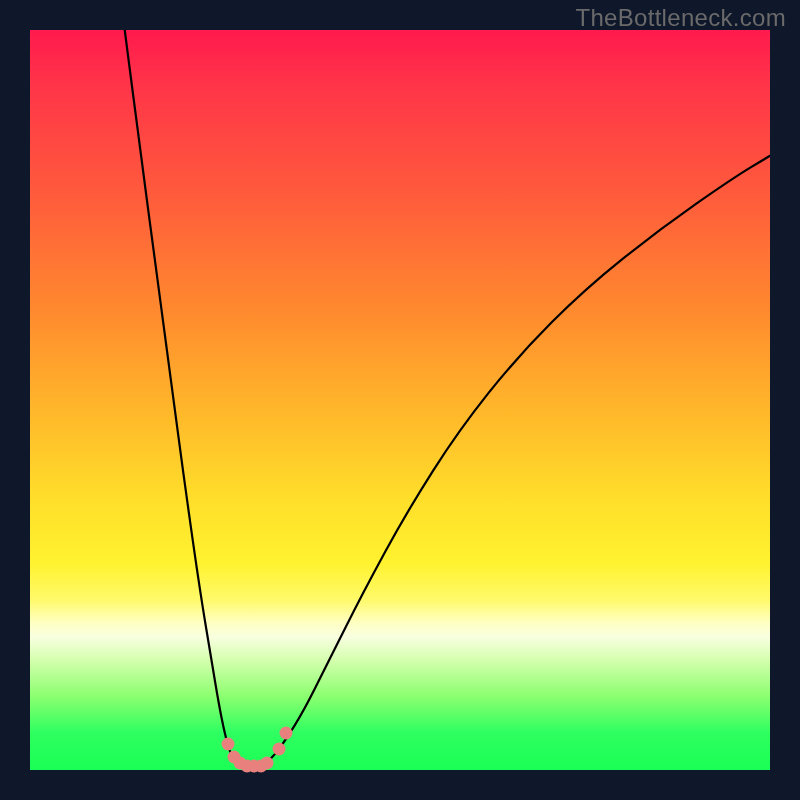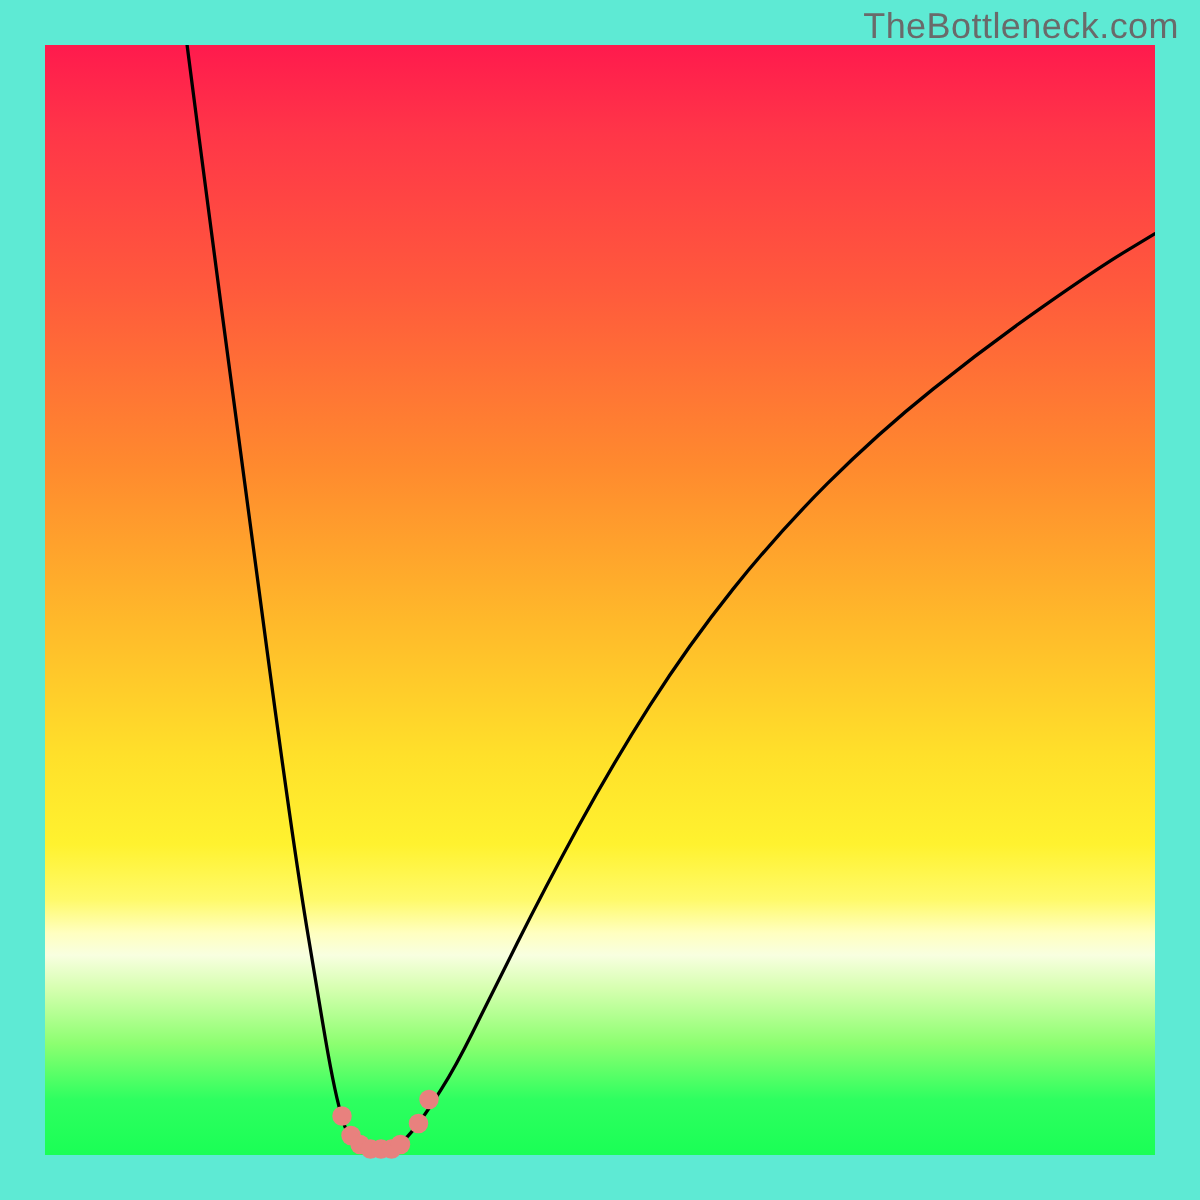--- a/index.html
+++ b/index.html
@@ -8,21 +8,21 @@
     width: 800px;
     height: 800px;
     overflow: hidden;
     background: #000;
     font-family: Arial, Helvetica, sans-serif;
   }
   .frame {
     position: relative;
     width: 800px;
     height: 800px;
-    background: #5eead4;
+    background: #0f172a;
   }
   .plot {
     position: absolute;
     left: 30px;
     top: 30px;
     width: 740px;
     height: 740px;
     
     background: linear-gradient(to bottom,
       #ff1a4d 0%,

